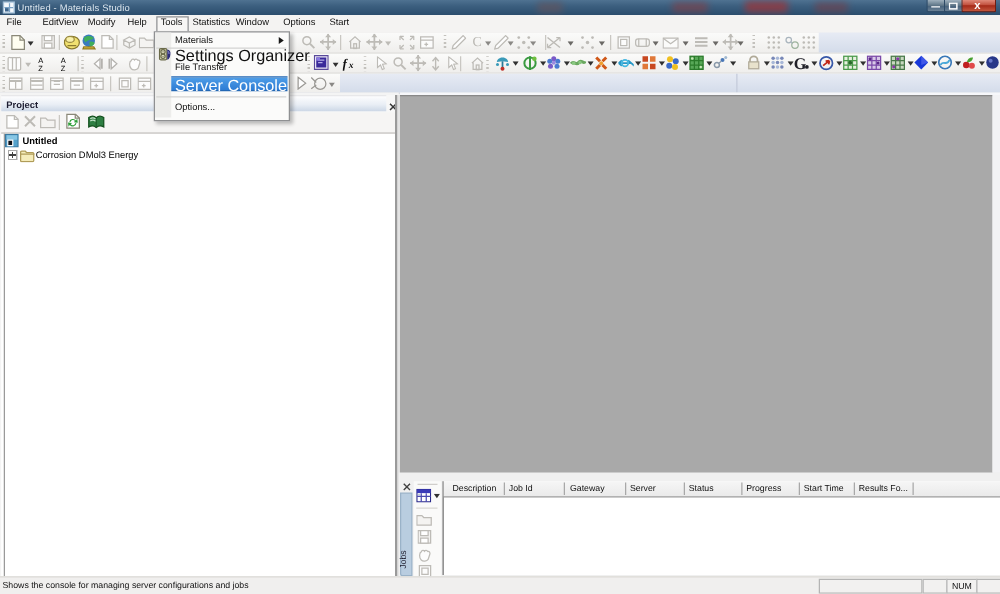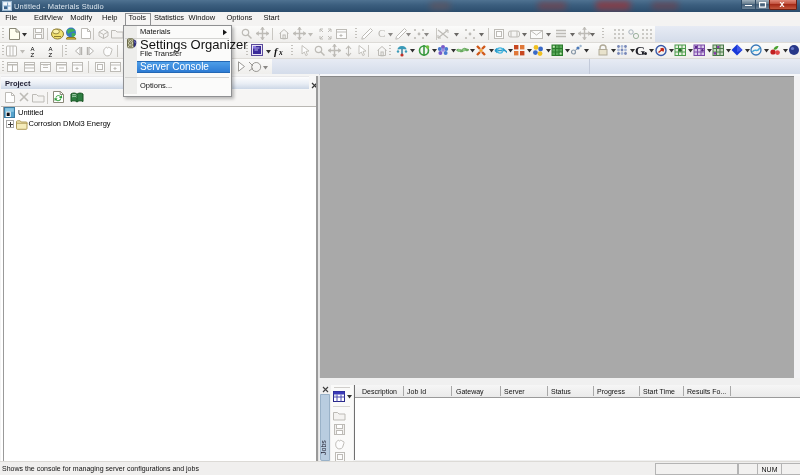--- a/index.html
+++ b/index.html
@@ -537,21 +537,21 @@
 <div class="abs" style="left:1px;top:106.5px;width:315.3px;height:354.5px;background:#fff"></div>
 <div class="abs" style="left:3px;top:106.5px;width:1px;height:354.5px;background:#9a9a9a"></div>
 <div class="abs" style="left:316.3px;top:76px;width:1.8px;height:385px;background:#9a9a9a"></div>
 <div class="abs" style="left:318.1px;top:76px;width:2.2px;height:385px;background:#e2e2e2"></div>
 <svg style="position:absolute;left:4px;top:107px" width="11" height="11">
     <rect x="0.5" y="0.5" width="10" height="10" fill="#55a2cc" stroke="#3a7aa2"></rect>
     <rect x="1.2" y="1.2" width="8.6" height="3.6" fill="#90cce8" opacity="0.85"></rect>
     <rect x="1.8" y="4.6" width="4.9" height="5.4" fill="#fdfdfd"></rect>
     <rect x="2.7" y="5.6" width="3" height="3.4" fill="#0c1018"></rect>
   </svg>
-<div class="abs" style="left:18px;top:107.6px;font-size:7.5px;font-weight:400;color:#000">Untitled</div>
+<div class="abs" style="left:18px;top:107.6px;font-size:7.5px;font-weight:700;color:#000">Untitled</div>
 <svg style="position:absolute;left:6px;top:120px" width="8" height="8">
     <rect x="0.5" y="0.5" width="7" height="7" fill="#fff" stroke="#a8a8a8" shape-rendering="crispEdges"></rect>
     <path d="M1.5 4 h5 M4 1.5 v5" stroke="#404040" stroke-width="1" shape-rendering="crispEdges"></path>
   </svg>
 <svg style="position:absolute;left:16px;top:119.5px" width="12" height="10">
     <path d="M0.5 1.8 Q0.5 0.8 1.4 0.8 h2.8 l1 1.2 h5 q0.8 0 0.8 0.9 v5.5 q0 0.9 -0.8 0.9 h-9 Q0.5 9.3 0.5 8.4 Z" fill="#f5ecba" stroke="#b09c58"></path>
     <path d="M0.5 3.2 h11" stroke="#b09c58"></path>
   </svg>
 <div class="abs" style="left:28.5px;top:118.6px;font-size:7.5px;color:#000">Corrosion DMol3 Energy</div>
 <div class="abs" style="left:320.4px;top:74px;width:479.6px;height:2.3px;background:#f6f7fa"></div>
@@ -626,14 +626,14 @@
     <circle cx="3.4" cy="3.4" r="1.7" fill="#eaeacc" stroke="#6a6a4a"></circle>
     <circle cx="3.4" cy="7" r="1.7" fill="#eaeacc" stroke="#6a6a4a"></circle>
     <circle cx="3.4" cy="3.4" r="0.5" fill="#55553a"></circle>
     <circle cx="3.4" cy="7" r="0.5" fill="#55553a"></circle>
     <path d="M6.8 1.5 Q9.8 2 9.3 5.5 Q9 9 6.8 9.8 Z" fill="#2e2e78"></path>
     <path d="M7.2 3 Q8.4 3.4 8.2 5.2" stroke="#7a7ac0" fill="none"></path>
   </svg>
 <div class="abs" style="left:140px;top:37.3px;font-size:13px;color:#101010;z-index:11">Settings Organizer</div>
 <div class="abs" style="left:140px;top:49.4px;font-size:7.5px;color:#101010;z-index:11">File Transfer</div>
 <div class="abs" style="left:137px;top:61.3px;width:92.5px;height:11.9px;background:linear-gradient(#4e9ee8,#2e7cd4);border-top:1px solid #2468b4;border-bottom:1px solid #2468b4;box-sizing:border-box;z-index:11"></div>
-<div class="abs" style="left:140px;top:60.9px;font-size:10px;color:#fff;z-index:12">Server Console</div>
+<div class="abs" style="left:140px;top:60.9px;font-size:13px;color:#fff;z-index:12">Server Console</div>
 <div class="abs" style="left:125px;top:77.2px;width:104px;height:1px;background:#d4d4d2;z-index:11"></div>
 <div class="abs" style="left:140px;top:80.9px;font-size:7.5px;color:#101010;z-index:11">Options...</div>
 </body></html>

